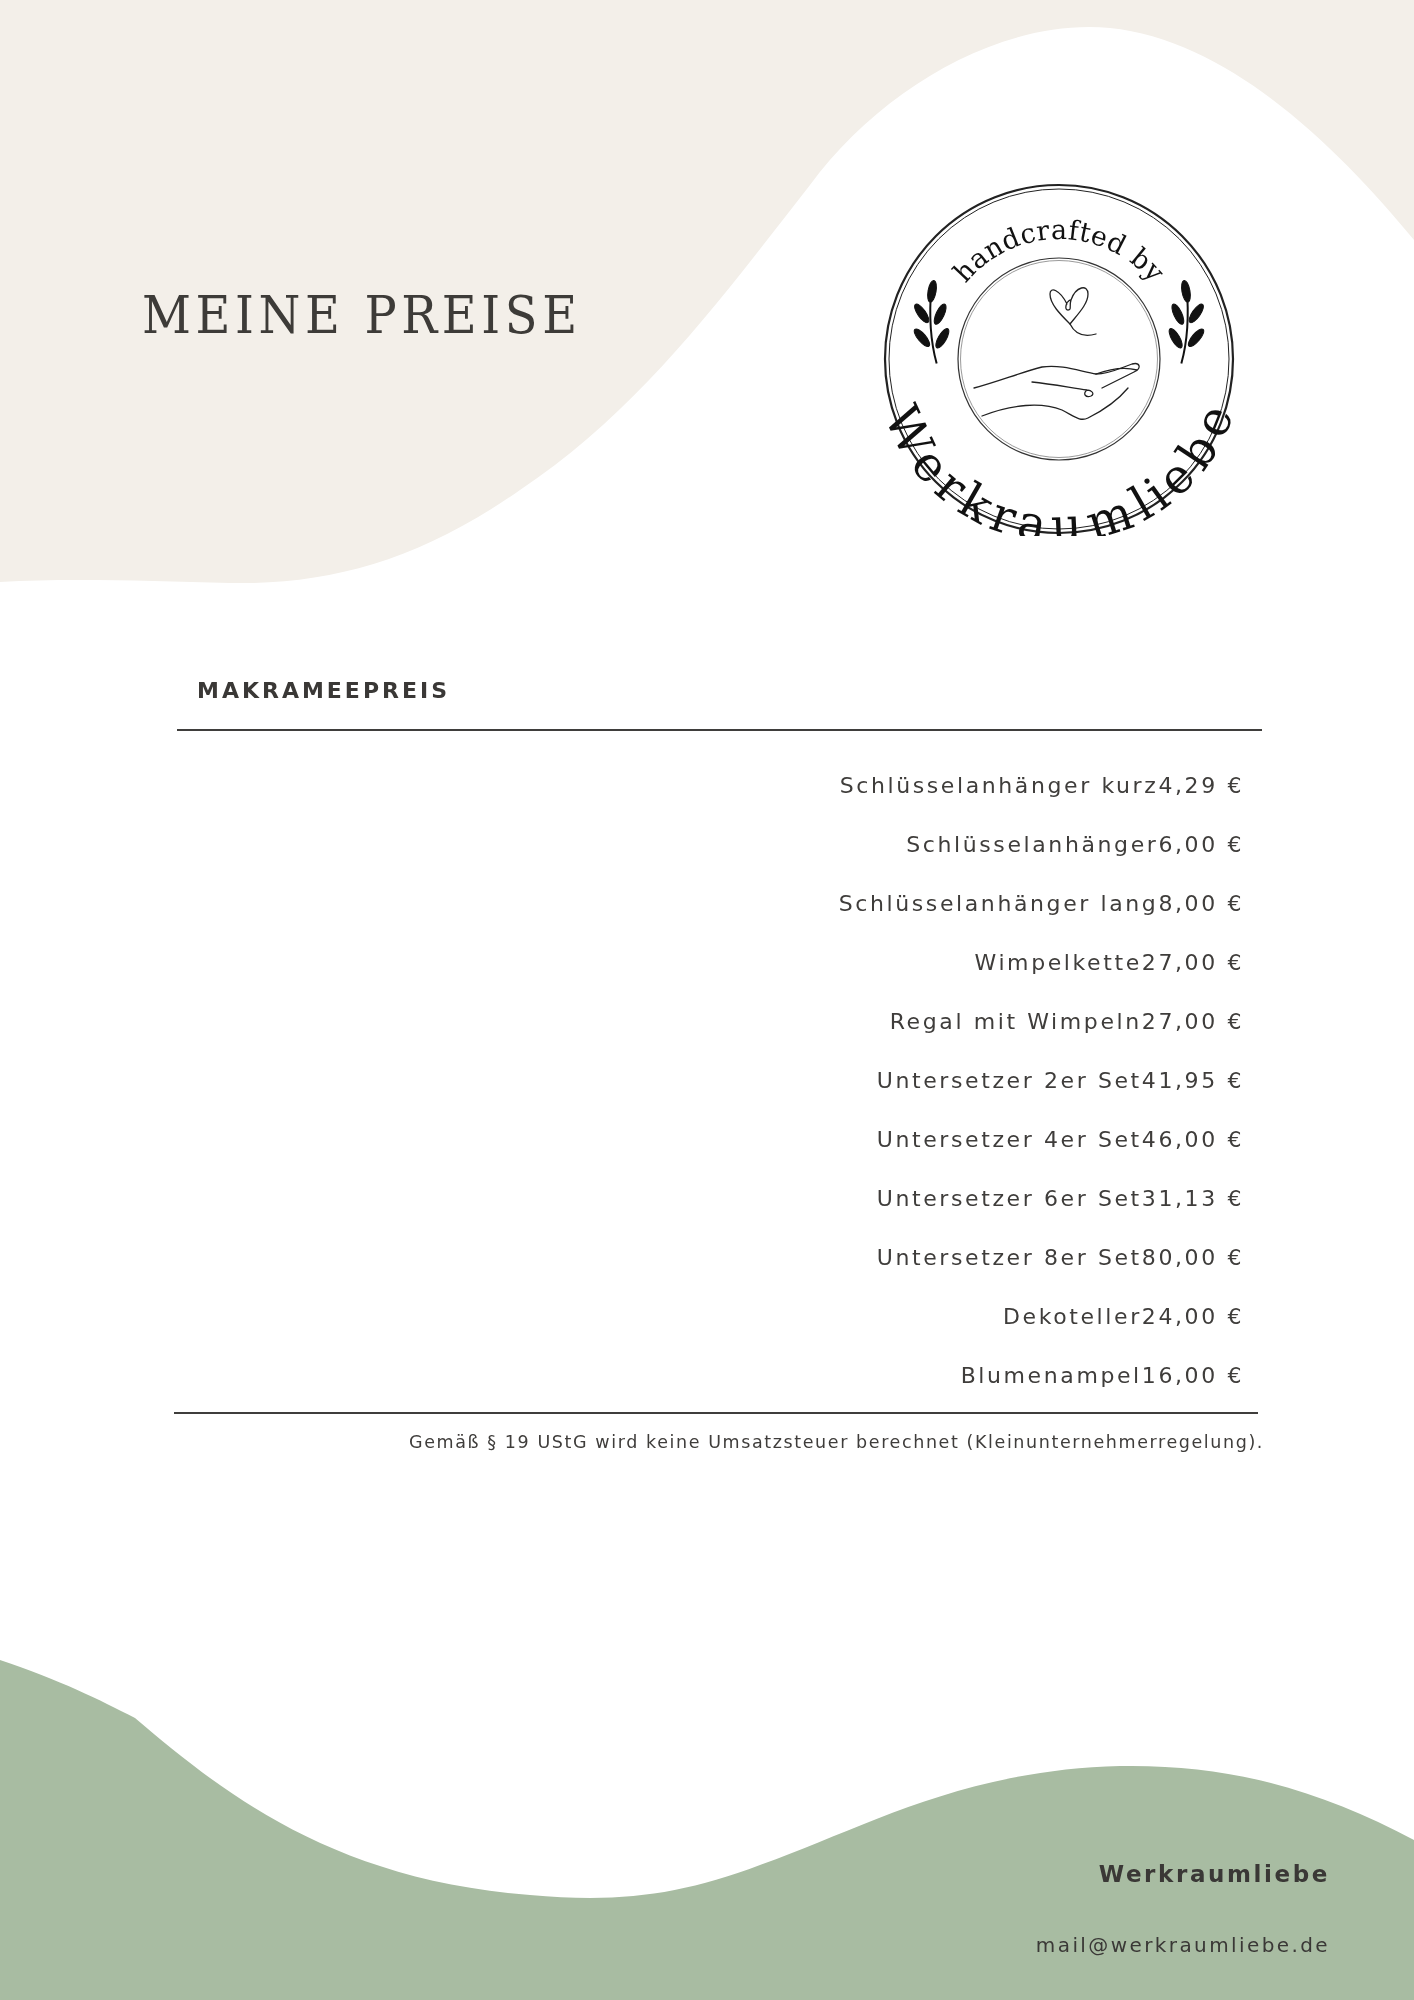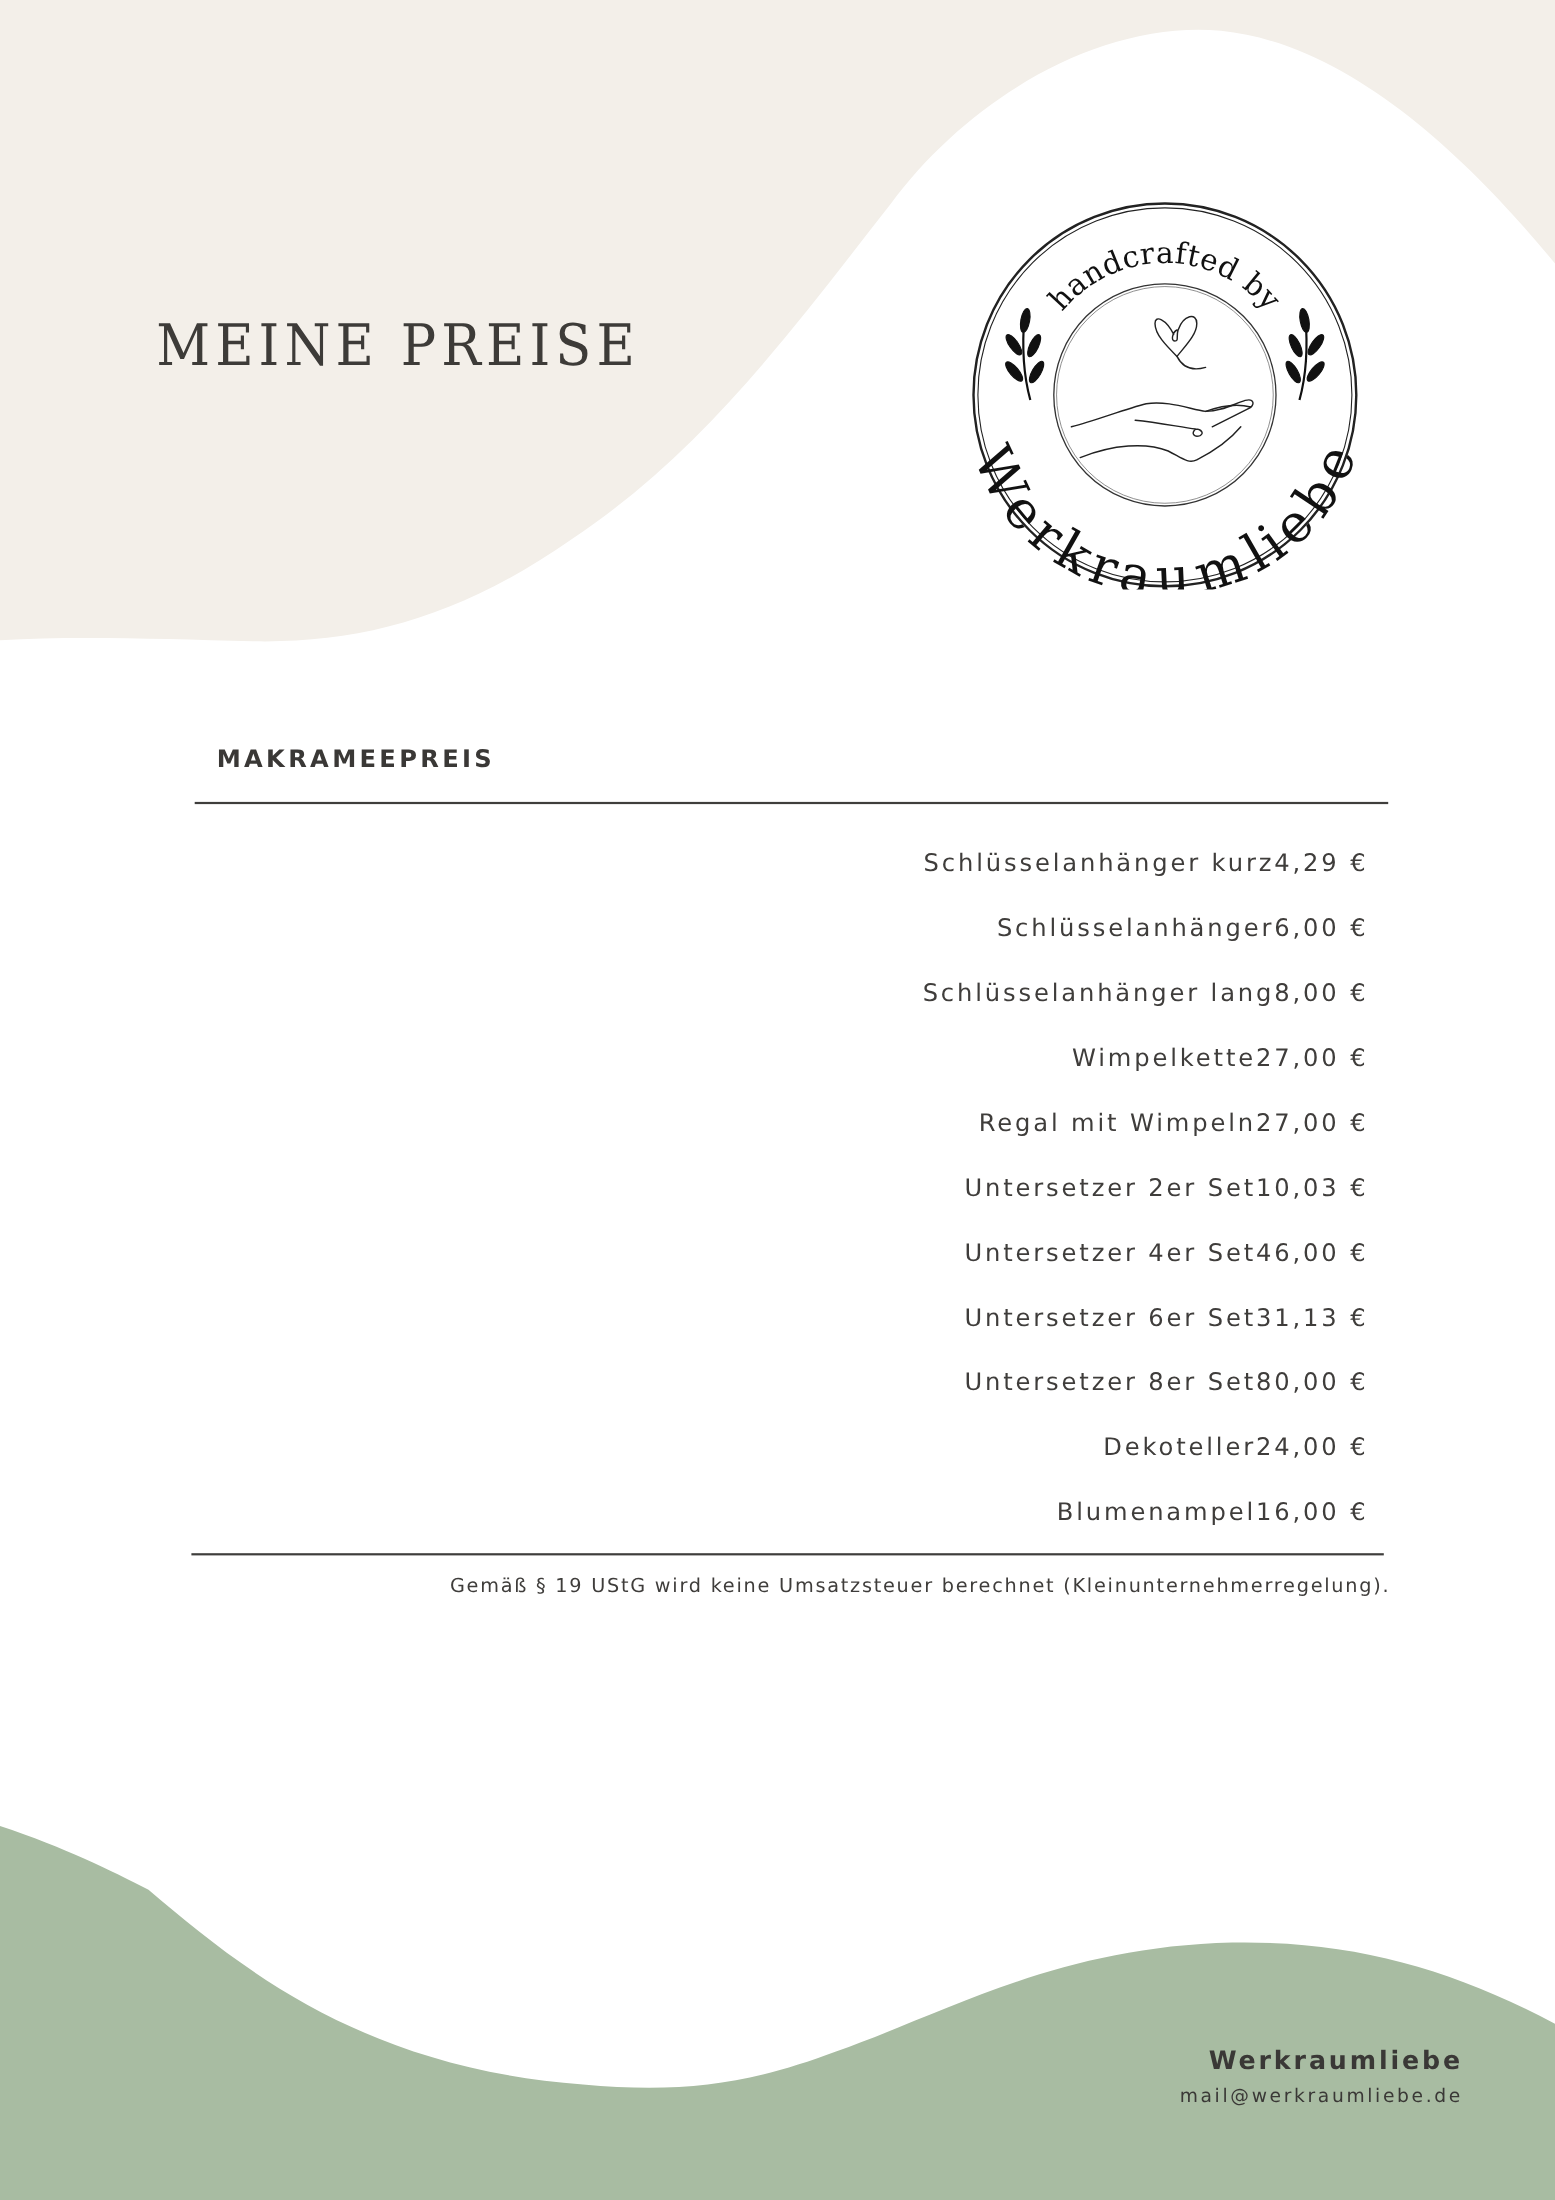--- a/index.html
+++ b/index.html
@@ -98,24 +98,25 @@
     z-index: 2;
   }
   .contact-name {
     font-weight: bold;
     font-size: 23px;
     letter-spacing: 2.6px;
     color: #3a3836;
     line-height: 32px;
   }
   .contact-email {
-    font-size: 17px;
+    font-size: 20px;
     letter-spacing: 2.4px;
     color: #3a3836;
     line-height: 32px;
+    margin-top: 39px;
   }
 </style>
 </head>
 <body>
 
 <svg class="bg-svg" viewBox="0 0 1414 2000" xmlns="http://www.w3.org/2000/svg">
 
   <path fill="#f3efe9" d="M0,0 L1414,0 L1414,240
        C1340,150 1230,40 1110,28
        C1000,18 880,90 810,185
@@ -200,21 +201,21 @@
     <div class="row">
       <span>Wimpelkette</span>
       <span class="price">27,00 €</span>
     </div>
     <div class="row">
       <span>Regal mit Wimpeln</span>
       <span class="price">27,00 €</span>
     </div>
     <div class="row">
       <span>Untersetzer 2er Set</span>
-      <span class="price">10,03 €</span>
+      <span class="price">41,95 €</span>
     </div>
     <div class="row">
       <span>Untersetzer 4er Set</span>
       <span class="price">46,00 €</span>
     </div>
     <div class="row">
       <span>Untersetzer 6er Set</span>
       <span class="price">31,13 €</span>
     </div>
     <div class="row">

